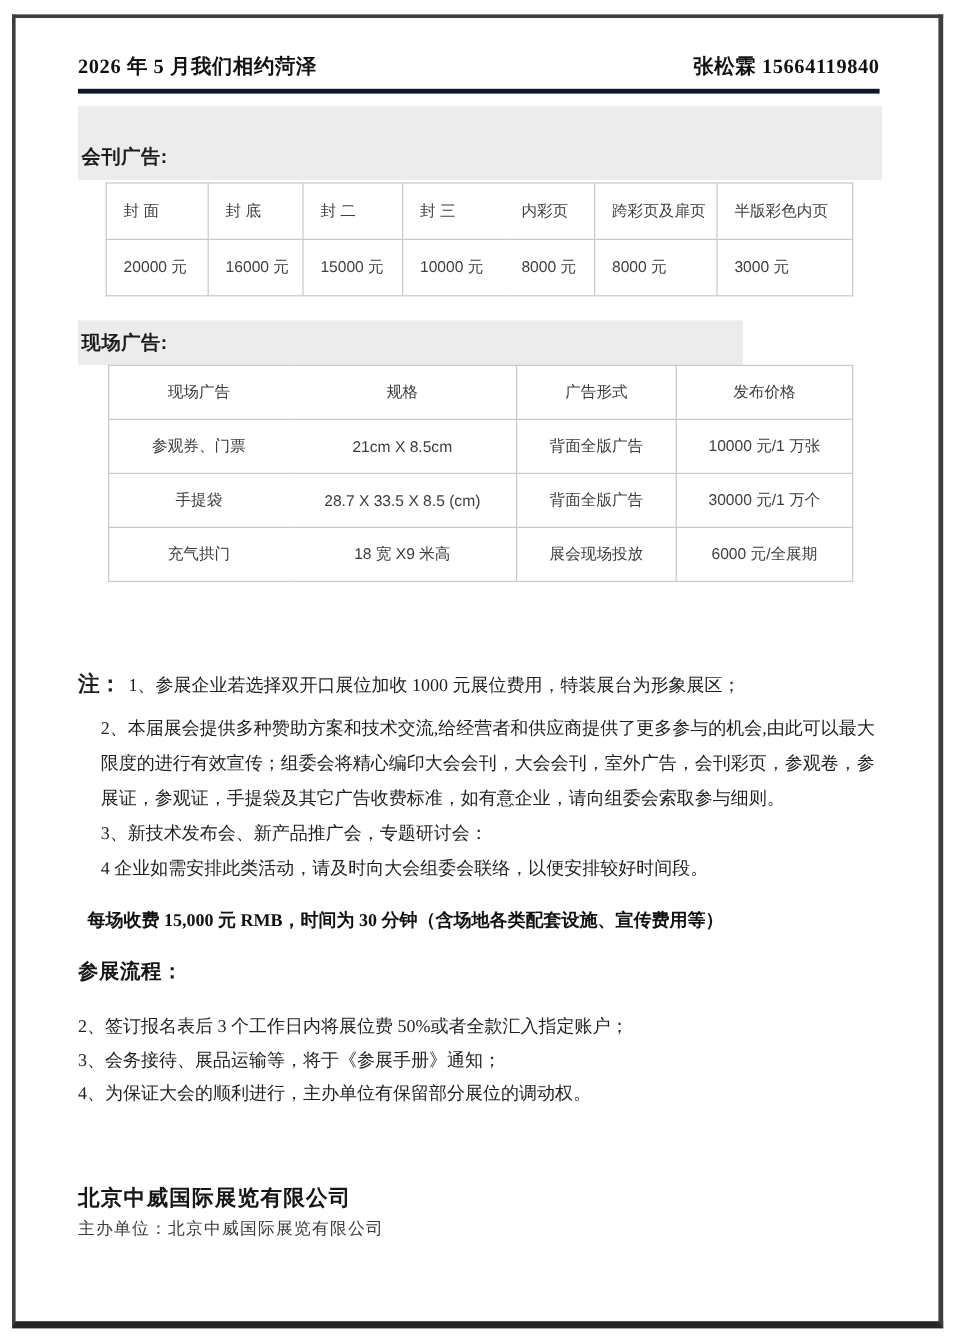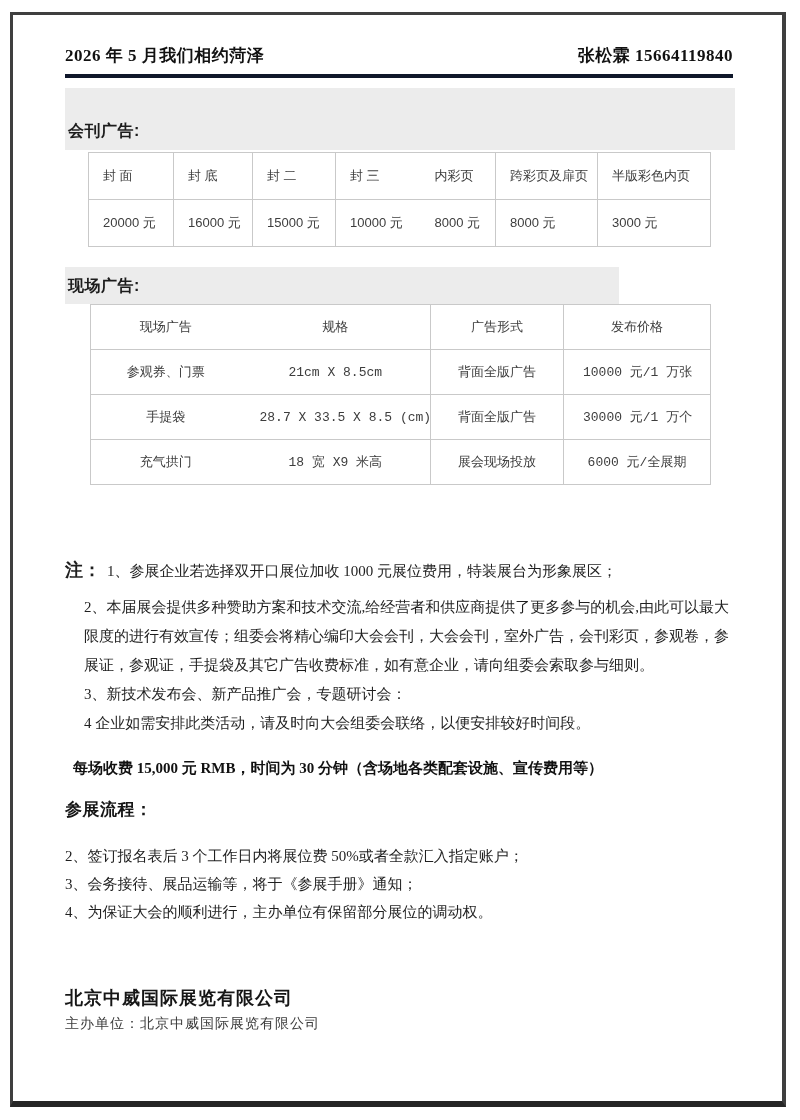--- a/index.html
+++ b/index.html
@@ -37,21 +37,21 @@
   .stripe2 .h{bottom:7px;}
   
   table{border-collapse:collapse;table-layout:fixed;
     font-family:"Liberation Sans","DejaVu Sans",sans-serif;
     font-size:13px;color:#3d3d3d;}
   td,th{border:1px solid #c9c9c9;font-weight:normal;height:44px;
     vertical-align:middle;overflow:hidden;white-space:nowrap;}
   .t1{position:absolute;left:88px;top:152px;width:622px;border-radius:31px;}
   .t1 td,.t1 th{text-align:left;padding-left:14px;}
   .t2{position:absolute;left:90px;top:304px;width:620px;}
-  .t2 td,.t2 th{text-align:center;padding:0 19px;font-family:Liberation Mono, monospace;}
+  .t2 td,.t2 th{text-align:center;padding:0 19px;}
   .no-r{border-right:none;}
   .no-l{border-left:none;}
   
   .notes{position:absolute;left:65px;top:556px;width:676px;font-size:15px;color:#1f1f1f;}
   .notes p{margin:0;line-height:29px;}
   .note-first{margin-bottom:7px !important;}
   .note-label{font-weight:bold;font-size:18px;margin-right:6px;}
   .note-cont{margin-left:19px !important;}
   
   .fee{position:absolute;left:73px;top:741px;width:665px;

